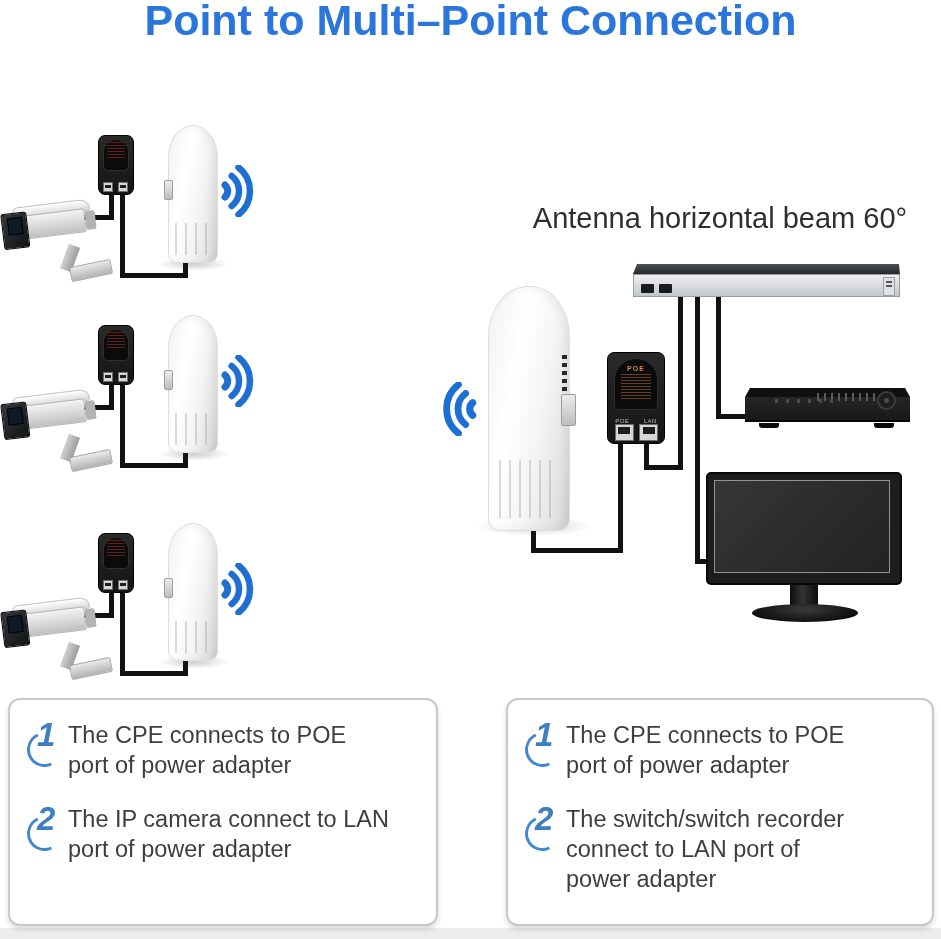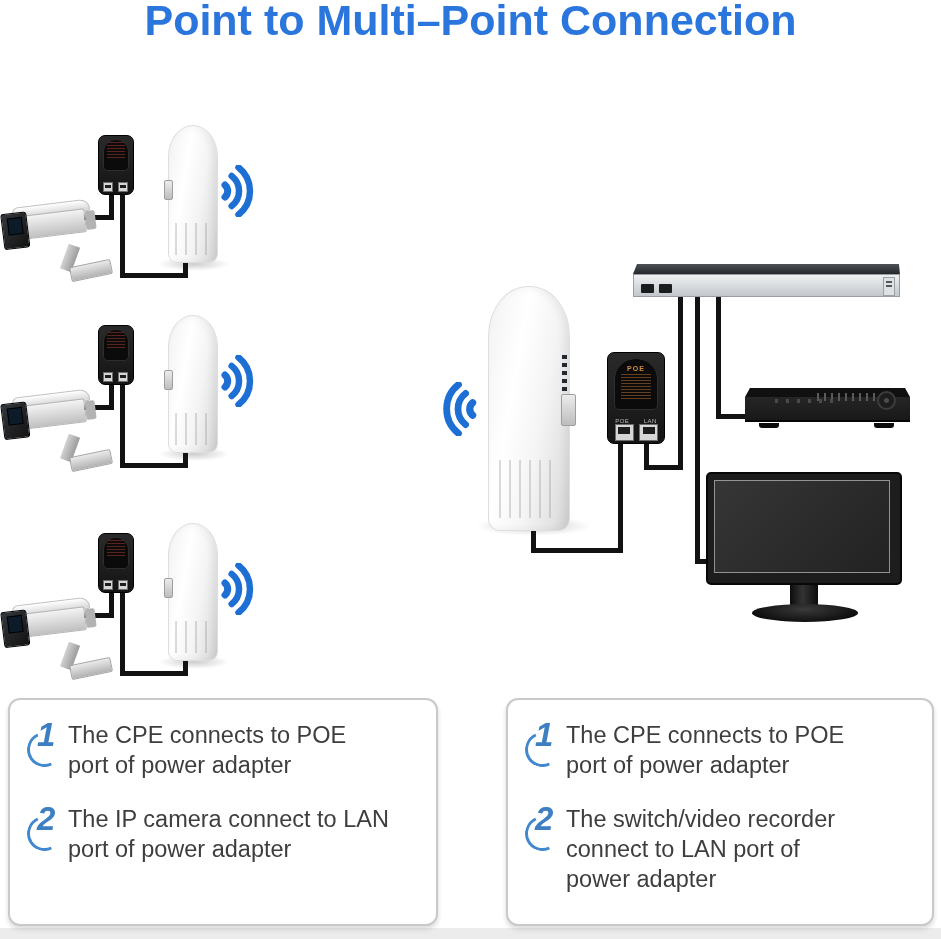--- a/index.html
+++ b/index.html
@@ -244,20 +244,21 @@
     </div>
     <div class="wifi" style="left:218px;top:50px;width:44px;height:52px">
       <svg width="44" height="52" viewBox="0 0 44 52">
         <path d="M7 20 A8 8 0 0 1 7 32" fill="none" stroke="#1e6fd4" stroke-width="7" stroke-linecap="round"></path>
         <path d="M13.7 11 A19 19 0 0 1 13.7 41" fill="none" stroke="#1e6fd4" stroke-width="6.5" stroke-linecap="round"></path>
         <path d="M20.5 2.4 A30 30 0 0 1 20.5 49.6" fill="none" stroke="#1e6fd4" stroke-width="6.5" stroke-linecap="round"></path>
       </svg>
     </div>
   </div>
 
+  <div class="annotation">Antenna horizontal beam 60°</div>
 
   <div class="cable v" style="left:531px;top:522px;height:31px"></div>
   <div class="cable h" style="left:531px;top:548px;width:92px"></div>
   <div class="cable v" style="left:618px;top:440px;height:113px"></div>
   <div class="cable v" style="left:644px;top:440px;height:30px"></div>
   <div class="cable h" style="left:644px;top:465px;width:39px"></div>
   <div class="cable v" style="left:678px;top:292px;height:178px"></div>
   <div class="cable v" style="left:716px;top:292px;height:127px"></div>
   <div class="cable h" style="left:716px;top:414px;width:36px"></div>
   <div class="cable v" style="left:695px;top:292px;height:272px"></div>
@@ -370,20 +371,20 @@
         <div class="step-num">1</div>
       </div>
       <div class="step-text">The CPE connects to POE
 port of power adapter</div>
     </div>
     <div class="step">
       <div class="step-badge">
         <div class="step-arc"></div>
         <div class="step-num">2</div>
       </div>
-      <div class="step-text">The switch/video recorder
+      <div class="step-text">The switch/switch recorder
 connect to LAN port of
 power adapter</div>
     </div>
   </div>
 
   <div class="bottom-strip"></div>
 </div>
 
 </body></html>

